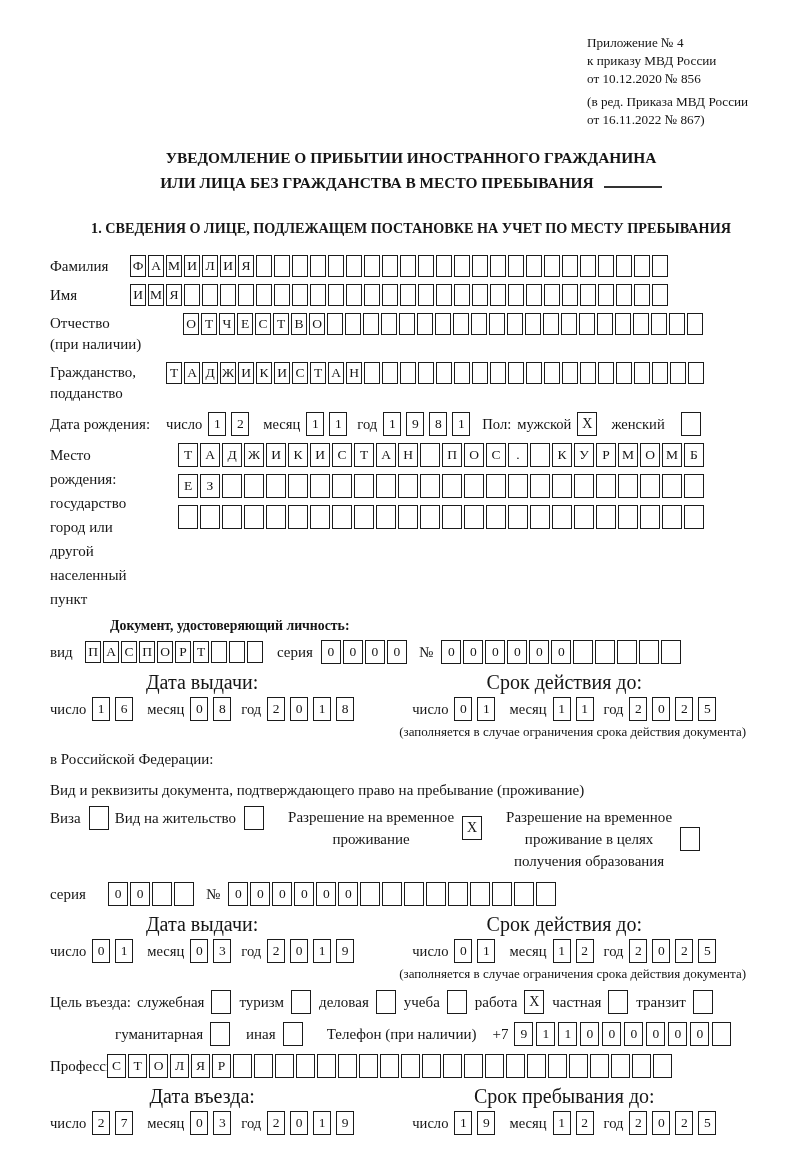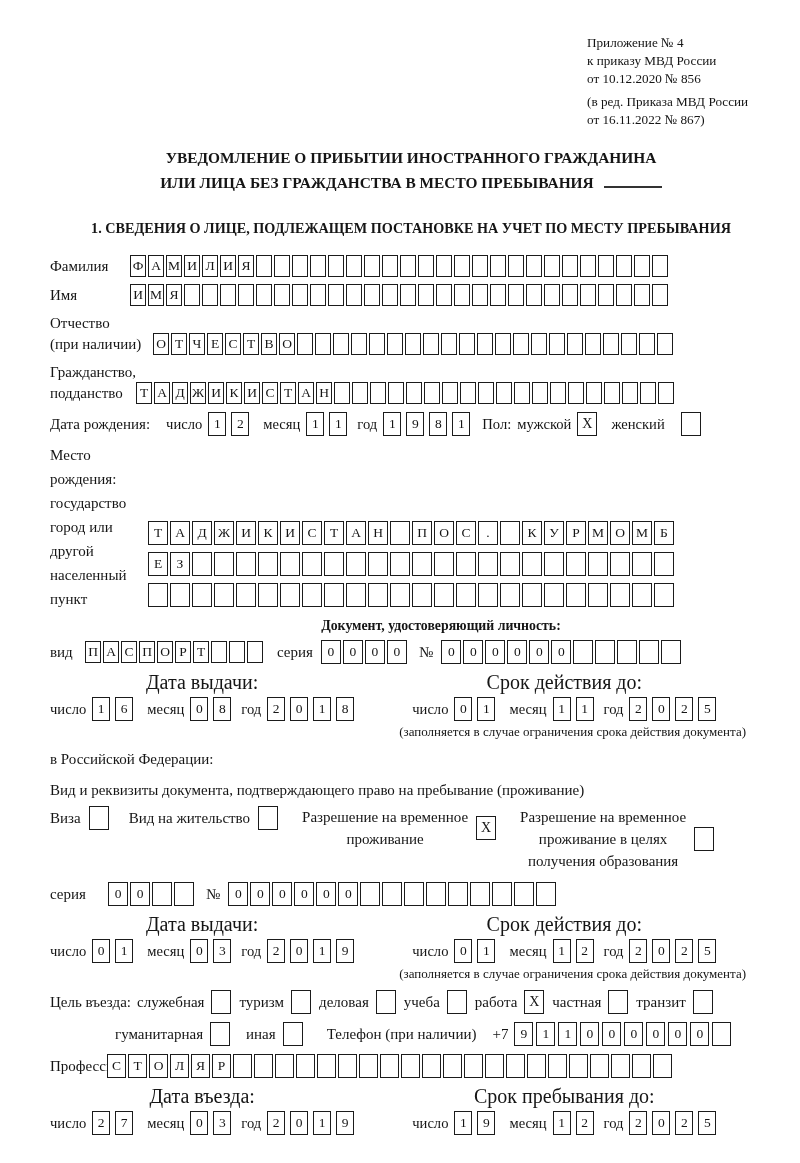--- a/index.html
+++ b/index.html
@@ -13,29 +13,29 @@
   .hdr{margin-left:537px;width:215px;font-size:13.2px;line-height:18px;}
   .hdr .gap{margin-top:5px;}
   .forma{text-align:right;padding-right:34px;font-weight:bold;font-size:15.5px;margin-top:22px;letter-spacing:.5px;}
 
   .title{text-align:center;font-weight:bold;font-size:15.4px;line-height:25px;margin-top:16px;}
   .uline{display:inline-block;width:58px;border-bottom:2.4px solid #333;margin-left:10px;vertical-align:baseline;}
   .section{font-weight:bold;font-size:14.2px;text-align:center;margin-top:25px;margin-bottom:18px;white-space:nowrap;}
 
   
   .crow{display:flex;align-items:center;margin-bottom:7px;}
-  .crow.top{align-items:flex-end;}
+  .crow.top{align-items:flex-start;gap:30px;}
   .lbl{font-size:15px;line-height:21px;flex:none;}
   .ml{white-space:pre-line;}
   .w80{width:80px;}  .w103{width:103px;}  .w86{width:86px;}  .w98{width:98px;}
   .w35{width:35px;}  .w57{width:57px;}    .w58{width:58px;}
   .lh24{line-height:24px;}
   .ml6{margin-left:6px;text-align:right;}  .ml8{margin-left:8px;}  .ml10{margin-left:10px;}
   .ml12{margin-left:12px;} .ml14{margin-left:14px;} .ml16{margin-left:16px;}
-  .ml20{margin-left:20px;} .ml24{margin-left:24px;}
+  .ml20{margin-left:6px;} .ml24{margin-left:24px;}
   .mt8{margin-top:8px;} .mt10{margin-top:10px;}
   .mb7{margin-bottom:7px;}
 
   
   .cells{display:inline-flex;gap:2px;flex:none;}
   .cell{
     box-sizing:border-box;flex:none;width:16px;height:22px;
     border:1.6px solid #1b1b1b;display:inline-flex;align-items:center;justify-content:center;
     font-size:13.5px;line-height:1;background:#fff;
   }
@@ -45,21 +45,21 @@
   .cells-prof .cell{width:19px;height:24px;}
   .cells-phone{gap:3px;}
   .cells-phone .cell{width:19px;height:24px;}
 
   .chk{
     box-sizing:border-box;flex:none;width:20px;height:24px;border:1.6px solid #1b1b1b;
     display:inline-flex;align-items:center;justify-content:center;font-size:14px;background:#fff;
   }
 
   
-  .dochdr{font-weight:bold;font-size:13.8px;text-align:center;margin:2px 0 6px 60px;}
+  .dochdr{font-weight:bold;font-size:13.8px;text-align:left;margin:2px 0 6px 60px;}
 
   
   .dates{display:flex;align-items:flex-start;margin-top:3px;}
   .dgroup{flex:none;}
   .g2{margin-left:58px;}
   .dtitle{font-size:20px;text-align:center;margin-bottom:3px;}
   .dline{display:inline-flex;align-items:center;}
   .slbl{font-size:14.6px;margin-right:6px;flex:none;}
   .note{font-size:13px;text-align:right;padding-right:26px;margin:3px 0 8px;}
 

